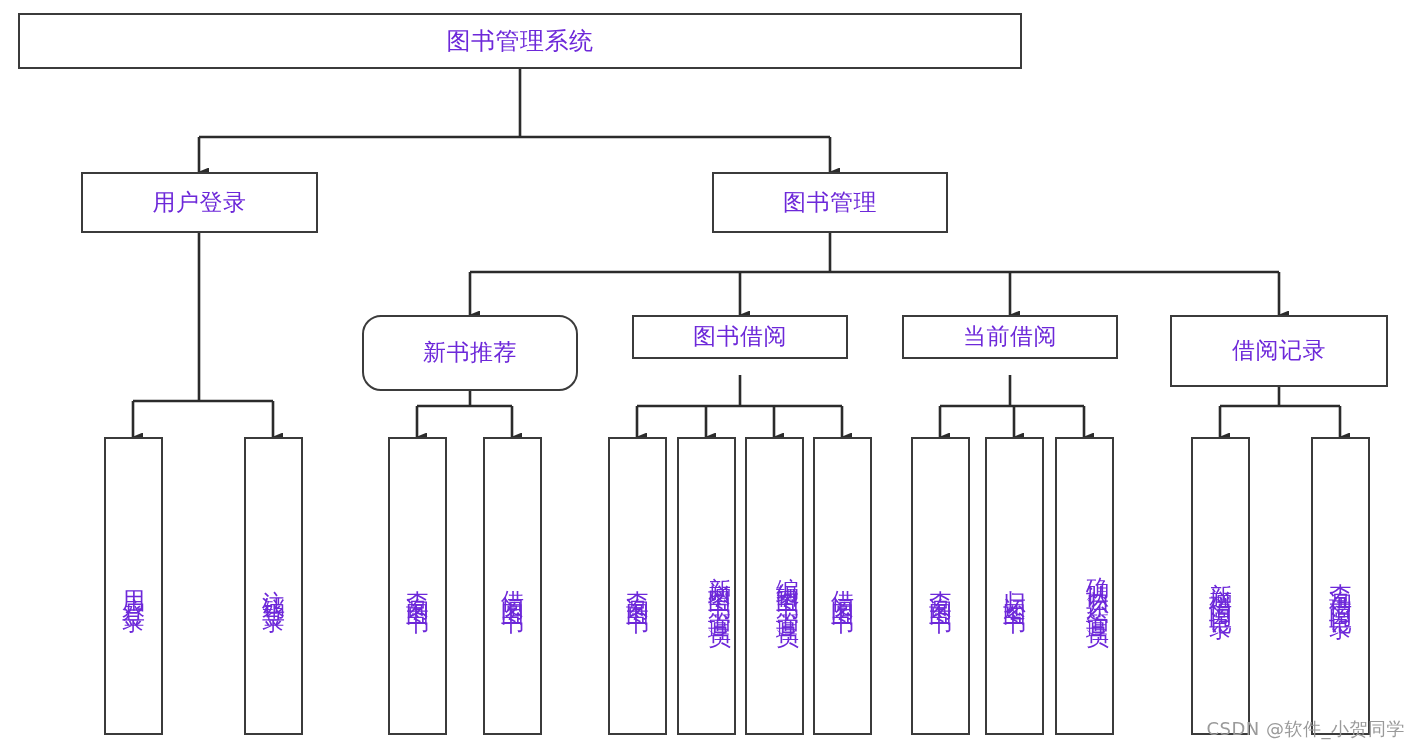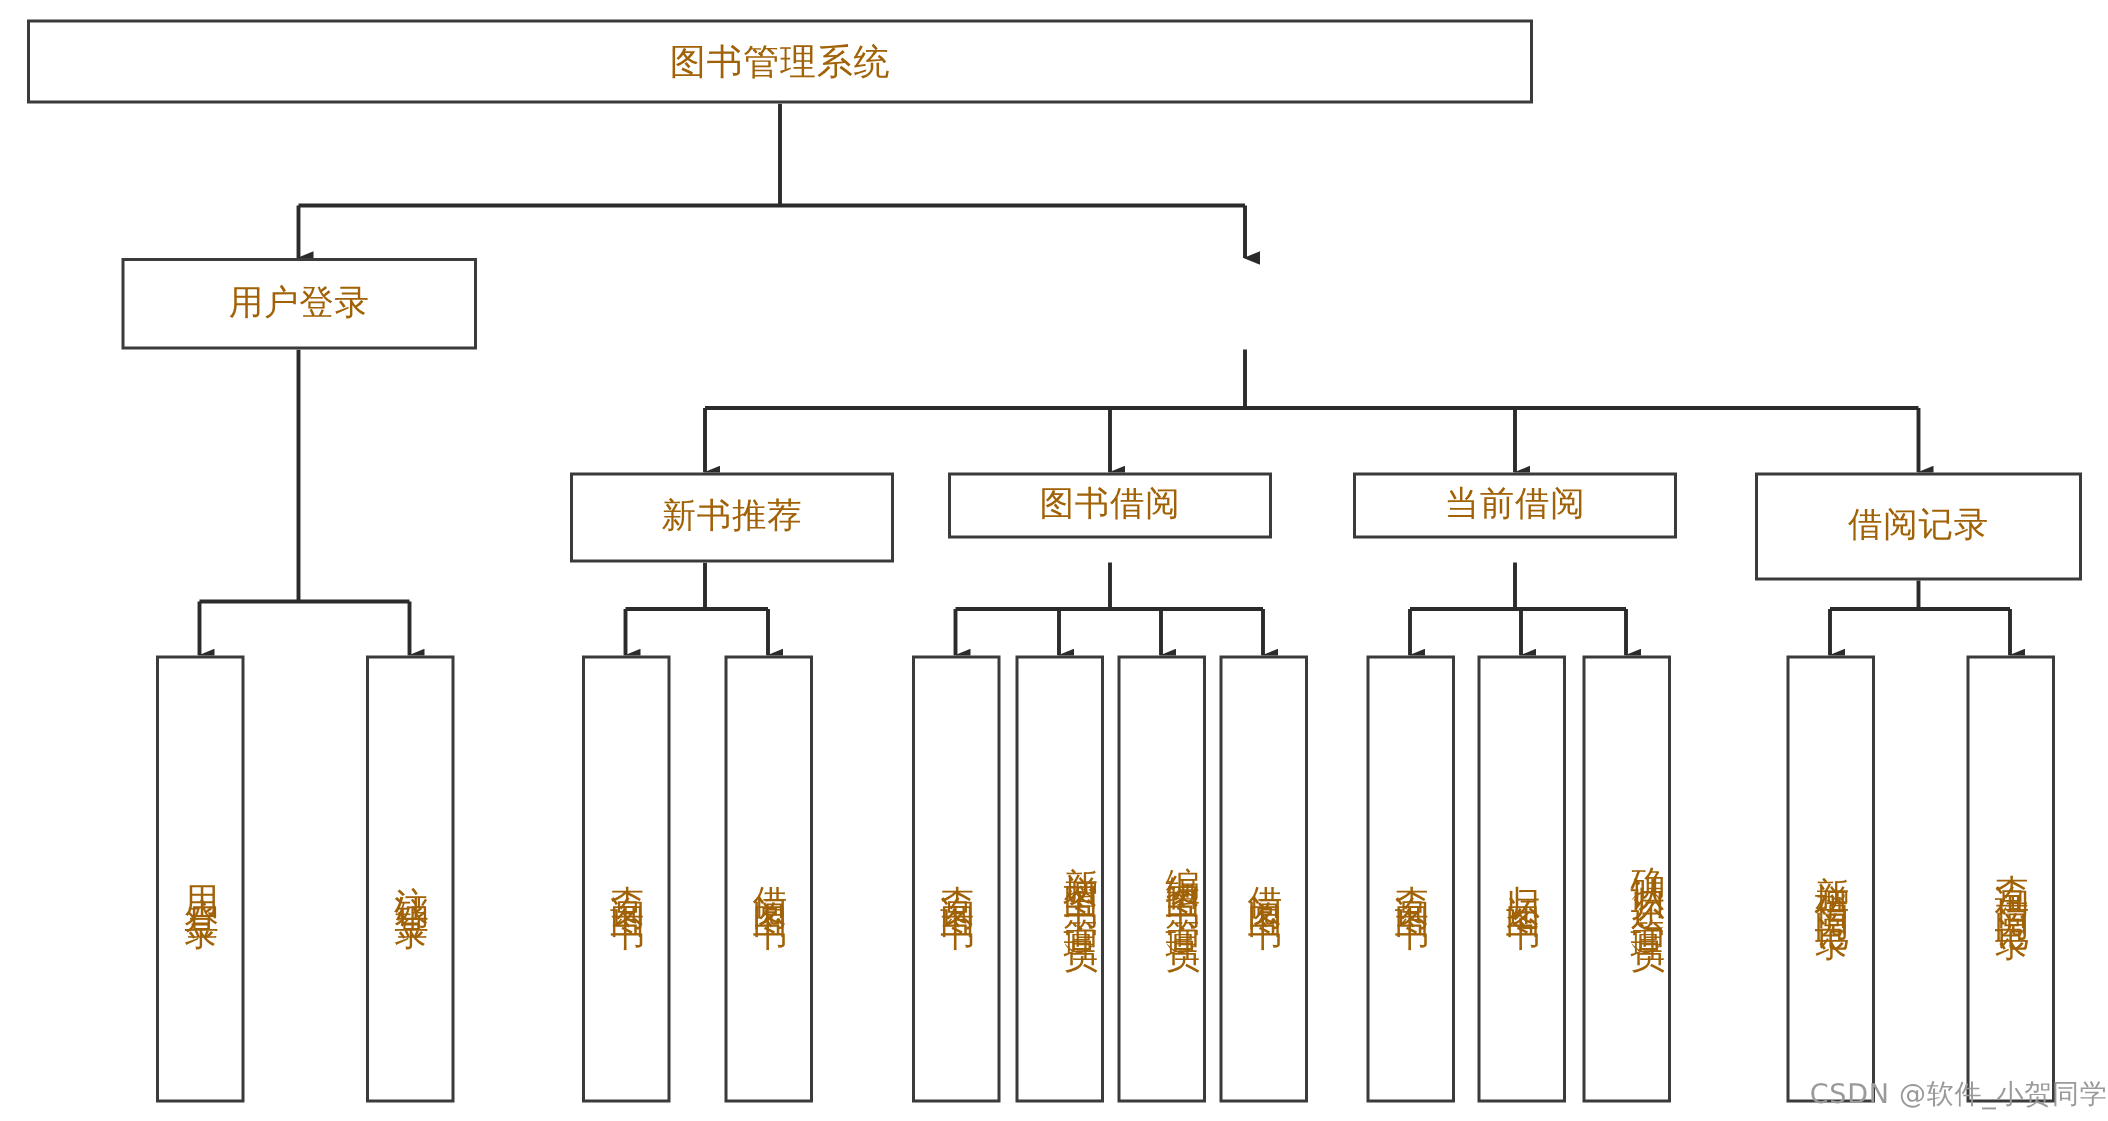--- a/index.html
+++ b/index.html
@@ -26,21 +26,21 @@
     height: 747px;
     pointer-events: none;
   }
   .node {
     position: absolute;
     border: 2.5px solid #3b3b3b;
     background: #ffffff;
     display: flex;
     align-items: center;
     justify-content: center;
-    color: #a16207;
+    color: #6d28d9;
   }
   .node-h {
     font-size: 23px;
     letter-spacing: 0.5px;
     line-height: 1.2;
   }
   .node-root {
     font-size: 24px;
   }
   .node-v {
@@ -117,22 +117,25 @@
       </g>
   </svg>
 
   <div class="node node-h node-root" style="left: 18px; top: 13px; width: 1004px; height: 56px;">
     <span>图书管理系统</span>
   </div>
 
   <div class="node node-h" style="left: 81px; top: 172px; width: 237px; height: 61px;">
     <span>用户登录</span>
   </div>
+  <div class="node node-h" style="left: 712px; top: 172px; width: 236px; height: 61px;">
+    <span>图书管理</span>
+  </div>
 
-  <div class="node node-h" style="left: 380px; top: 315px; width: 216px; height: 60px;">
+  <div class="node node-h" style="left: 362px; top: 315px; width: 216px; height: 76px; border-radius: 19px;">
     <span>新书推荐</span>
   </div>
   <div class="node node-h" style="left: 632px; top: 315px; width: 216px; height: 44px;">
     <span>图书借阅</span>
   </div>
   <div class="node node-h" style="left: 902px; top: 315px; width: 216px; height: 44px;">
     <span>当前借阅</span>
   </div>
   <div class="node node-h" style="left: 1170px; top: 315px; width: 218px; height: 72px;">
     <span>借阅记录</span>

